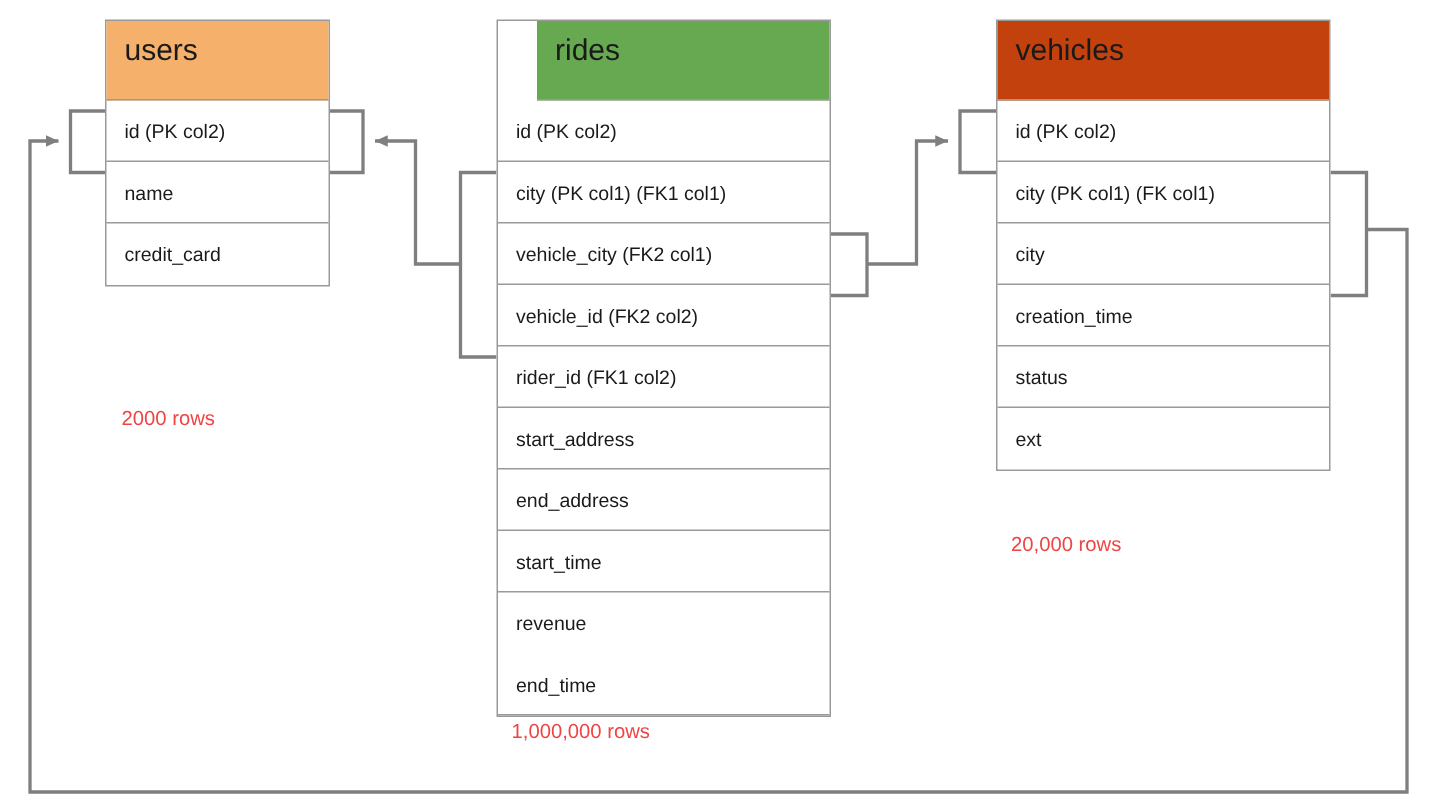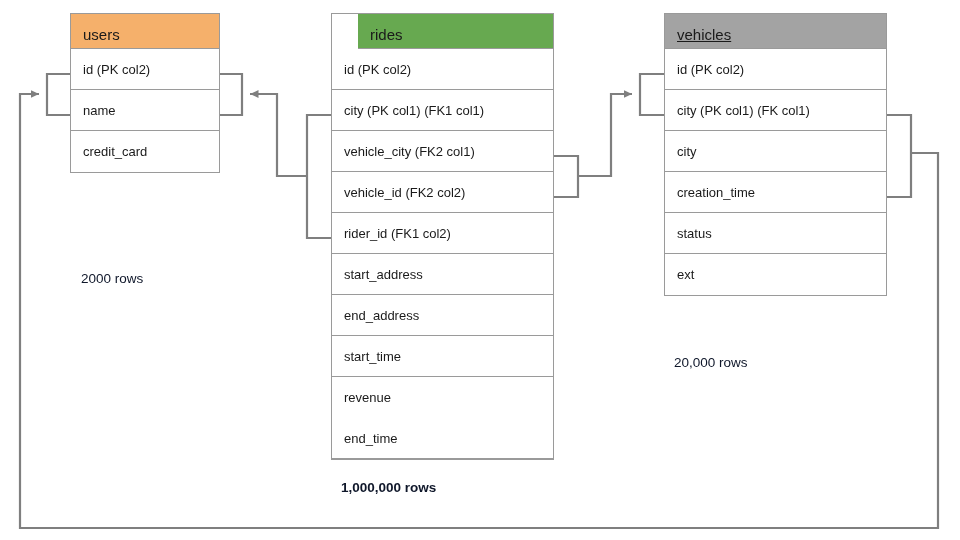--- a/index.html
+++ b/index.html
@@ -28,24 +28,24 @@
     pointer-events: none;
   }
   .table-card {
     position: absolute;
     box-sizing: border-box;
     border: 1px solid #9a9a9a;
     background: #ffffff;
   }
   .tbl-header {
     box-sizing: border-box;
-    height: 35px;
+    height: 53px;
     line-height: 41px;
     padding: 0 0 0 12px;
-    font-size: 15px;
+    font-size: 20px;
     color: #1a1a1a;
     border-bottom: 1px solid #9a9a9a;
     white-space: nowrap;
     overflow: hidden;
   }
   .tbl-row {
     box-sizing: border-box;
     height: 41px;
     line-height: 41px;
     padding: 0 0 0 12px;
@@ -54,21 +54,21 @@
     border-bottom: 1px solid #9a9a9a;
     white-space: nowrap;
     overflow: hidden;
   }
   .tbl-row.last {
     border-bottom: none;
   }
   .rowcount {
     position: absolute;
     font-size: 13.5px;
-    color: #0f172a;
+    color: #ef4444;
     white-space: nowrap;
   }
 </style>
 </head>
 <body>
 
 <div id="canvas">
 
   <svg id="wires" viewBox="0 0 960 540" width="960" height="540">
     <defs>
@@ -120,24 +120,24 @@
     <div class="tbl-row">city (PK col1) (FK1 col1)</div>
     <div class="tbl-row">vehicle_city (FK2 col1)</div>
     <div class="tbl-row">vehicle_id (FK2 col2)</div>
     <div class="tbl-row">rider_id (FK1 col2)</div>
     <div class="tbl-row">start_address</div>
     <div class="tbl-row">end_address</div>
     <div class="tbl-row">start_time</div>
     <div class="tbl-row last">revenue</div>
     <div class="tbl-row">end_time</div>
   </div>
-  <div class="rowcount" style="left:341px; top:480px;font-weight:bold;">1,000,000 rows</div>
+  <div class="rowcount" style="left:341px; top:480px;">1,000,000 rows</div>
 
   <div class="table-card" style="left:664px; top:13px; width:223px;">
-    <div class="tbl-header" style="background:#a3a3a3;text-decoration:underline;">
+    <div class="tbl-header" style="background:#c2410c;">
       <span>vehicles</span>
     </div>
     <div class="tbl-row">id (PK col2)</div>
     <div class="tbl-row">city (PK col1) (FK col1)</div>
     <div class="tbl-row">city</div>
     <div class="tbl-row">creation_time</div>
     <div class="tbl-row">status</div>
     <div class="tbl-row last">ext</div>
   </div>
   <div class="rowcount" style="left:674px; top:355px;">20,000 rows</div>

